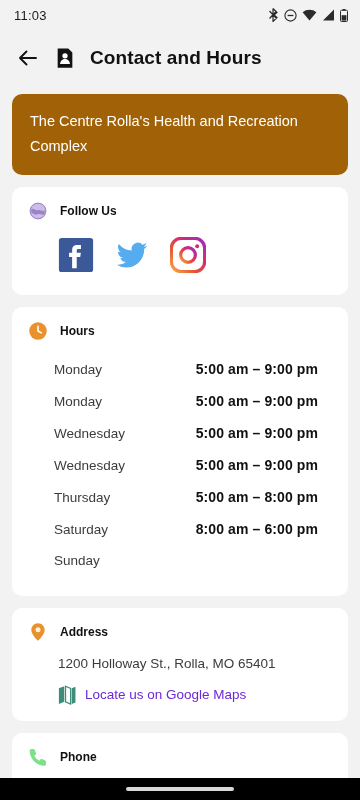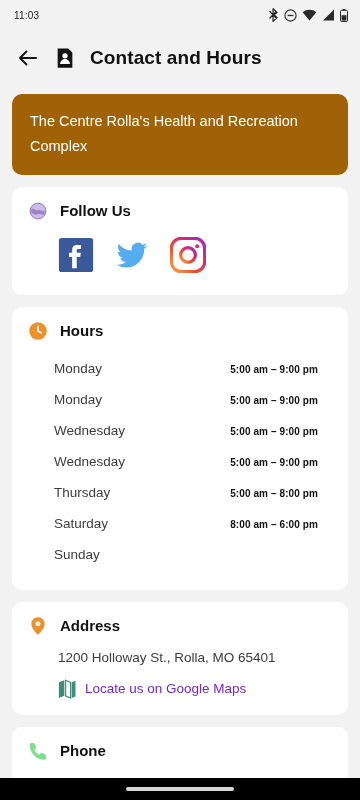--- a/index.html
+++ b/index.html
@@ -9,55 +9,55 @@
     font-family:"Liberation Sans", sans-serif;
     overflow:hidden;
   }
   .phone { position:relative; width:360px; height:800px; background:#f2f2f2; }
 
   
   .statusbar {
     height:30px; display:flex; align-items:center;
     justify-content:space-between; padding:0 12px 0 14px;
   }
-  .status-time { font-size:10px; color:#1b1b1b; letter-spacing:.2px; }
+  .status-time { font-size:13px; color:#1b1b1b; letter-spacing:.2px; }
   .status-icons { display:flex; align-items:center; gap:5px; }
   .status-icons svg { display:block; }
 
   
   .appbar { height:56px; display:flex; align-items:center; padding:0 16px; gap:14px; }
   .back-arrow { width:24px; height:24px; flex:none; }
   .title-icon { width:22px; height:22px; flex:none; }
   .appbar-title { font-size:19px; font-weight:bold; color:#111; letter-spacing:.1px; }
 
   
   .banner {
     margin:8px 12px 0 12px; background:#a16207; border-radius:10px;
     padding:15px 18px; color:#ffffff; font-size:14.5px; line-height:1.75;
     min-height:72px; display:flex; align-items:center;
   }
 
   
   .card { margin:12px; background:#ffffff; border-radius:10px; padding:14px 16px; }
   .card-head { display:flex; align-items:center; gap:12px; }
   .card-head-icon { width:20px; height:20px; flex:none; }
-  .card-title { font-size:15px; font-weight:bold; color:#111; }
+  .card-title { font-size:12px; font-weight:bold; color:#111; }
 
   
   .socials { display:flex; align-items:center; gap:20px; padding:16px 0 8px 30px; }
   .social-ico { width:36px; height:36px; display:block; }
 
   
   .hours-list { padding:12px 4px 6px 4px; }
   .hours-row {
     display:flex; justify-content:space-between; align-items:baseline;
     padding:8px 10px 8px 22px;
   }
   .hours-day { font-size:13.5px; color:#3c3c3c; }
-  .hours-time { font-size:10px; font-weight:bold; color:#111; letter-spacing:.1px; }
+  .hours-time { font-size:14px; font-weight:bold; color:#111; letter-spacing:.1px; }
 
   
   .addr-text { font-size:13.5px; color:#3c3c3c; padding:14px 0 0 30px; }
   .maps-link { display:flex; align-items:center; gap:9px; padding:14px 0 2px 30px; }
   .maps-icon { width:18px; height:20px; flex:none; }
   .maps-label { font-size:13.5px; color:#6d28d9; }
 
   
   .phone-number { font-size:13.5px; color:#3f8c78; padding:14px 0 0 30px; }
 

